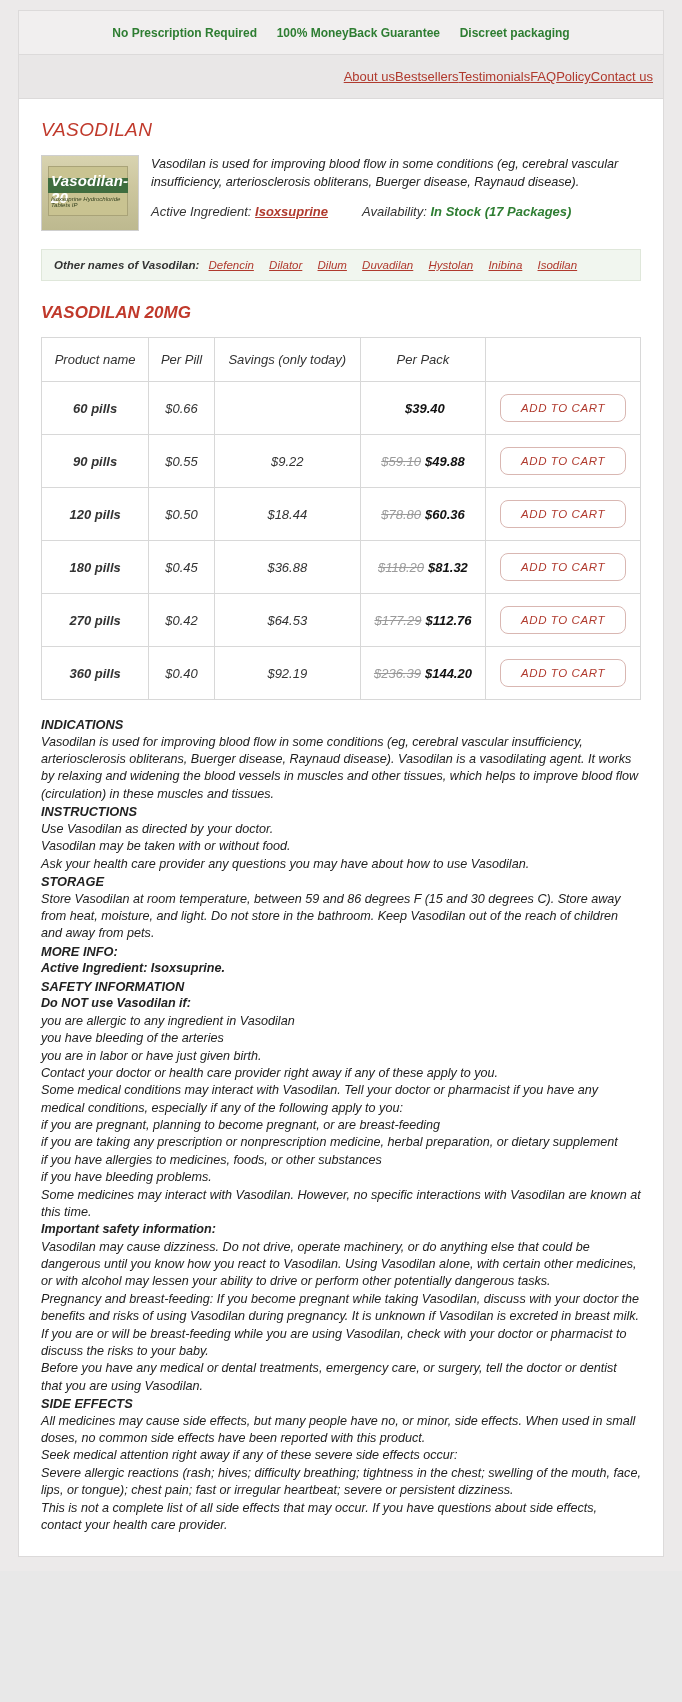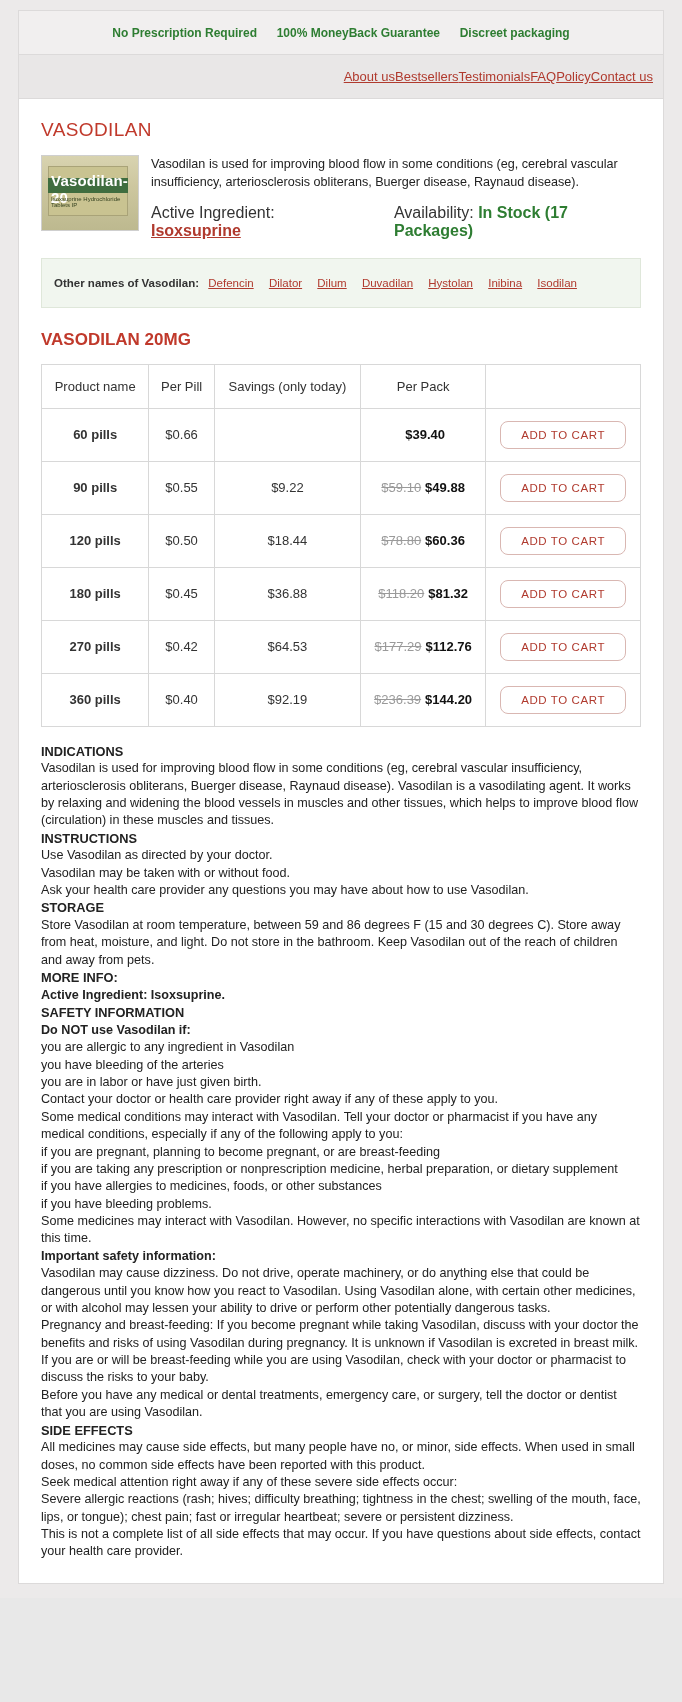--- a/index.html
+++ b/index.html
@@ -46,20 +46,21 @@
     color: #b03a2e;
     text-decoration: underline;
     font-size: 13px;
   }
   .content {
     background: #ffffff;
     border-left: 1px solid #dcdada;
     border-right: 1px solid #dcdada;
     border-bottom: 1px solid #dcdada;
     padding: 0 0 0 0;
+    font-style: italic;
   }
   .prod-title {
     color: #c0392b;
     font-size: 19px;
     padding: 20px 0 14px 22px;
     letter-spacing: .4px;
   }
   .prod-box {
     display: flex;
     padding: 0 22px 8px 22px;
@@ -99,39 +100,39 @@
     color: #33401f;
     font-size: 6px;
   }
   .prod-desc {
     font-size: 12.6px;
     line-height: 1.45;
     color: #222;
   }
   .meta-row {
     margin-top: 12px;
-    font-size: 16px;
+    font-size: 13px;
     display: flex;
     gap: 34px;
     align-items: flex-end;
   }
   .meta-row .ingredient {
     color: #b03a2e;
     text-decoration: underline;
     font-weight: bold;
   }
   .meta-row .stock {
     color: #2e7d32;
     font-weight: bold;
   }
   .othernames {
     margin: 10px 22px 0 22px;
     background: #f1f6ef;
     border: 1px solid #dfe7da;
-    padding: 18px 12px;
+    padding: 9px 12px;
     font-size: 11.5px;
     font-weight: bold;
     color: #333;
   }
   .othernames a {
     color: #b03a2e;
     text-decoration: underline;
     font-weight: normal;
     margin: 0 6px;
   }

